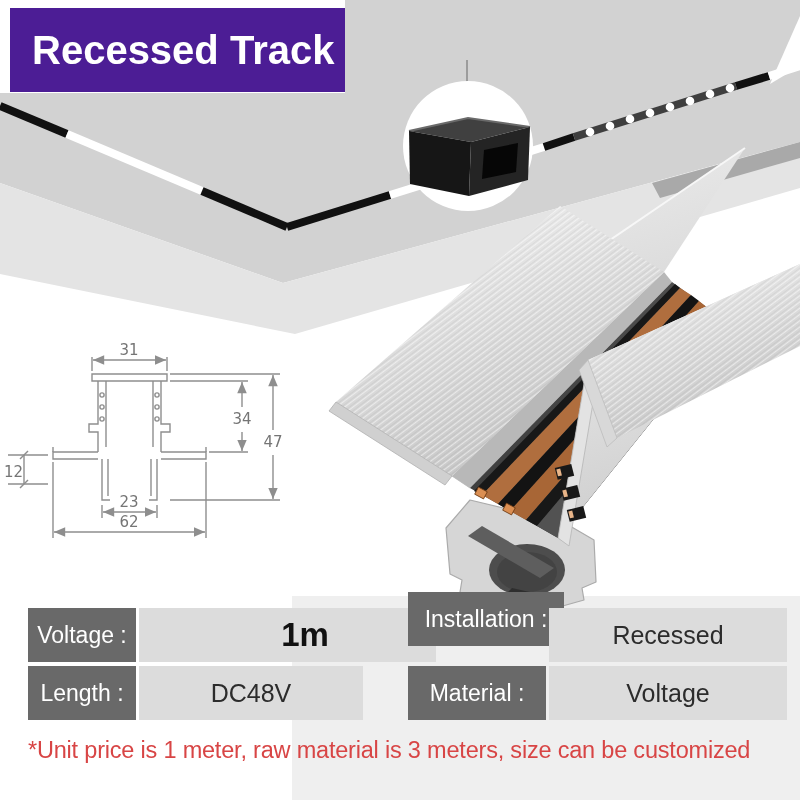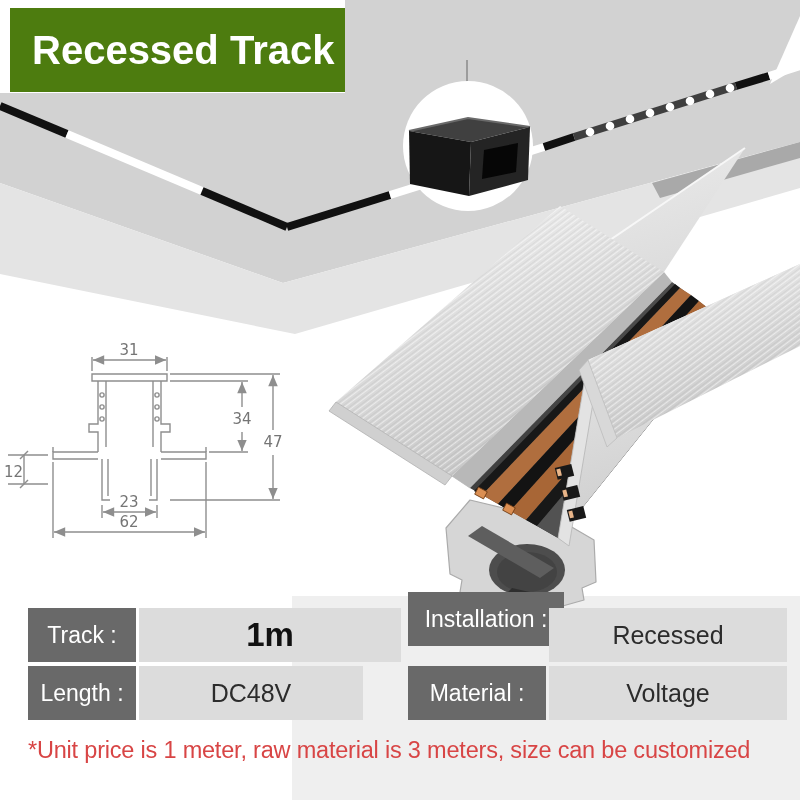--- a/index.html
+++ b/index.html
@@ -1,26 +1,26 @@
 <!DOCTYPE html>
 <html><head>
 <meta charset="utf-8">
 <style>
   html,body{margin:0;padding:0;background:#fff;}
   .stage{position:relative;width:800px;height:800px;overflow:hidden;background:#ffffff;
          font-family:"Liberation Sans",sans-serif;}
   .scene{position:absolute;left:0;top:0;}
-  .banner{position:absolute;left:10px;top:8px;width:335px;height:84px;background:#4d7c0f;
+  .banner{position:absolute;left:10px;top:8px;width:335px;height:84px;background:#4c1d95;
           display:flex;align-items:center;}
   .banner span{color:#ffffff;font-weight:bold;font-size:40px;padding-left:22px;letter-spacing:0px;}
   .callout-label{position:absolute;left:404px;top:36px;font-size:28px;color:#3c3c3c;letter-spacing:-0.5px;}
   .cell{position:absolute;display:flex;align-items:center;justify-content:center;}
   .cell.dark{background:#696969;color:#ffffff;font-size:23px;}
   .cell.lite{background:#dcdcdc;color:#2c2c2c;font-size:25px;}
-  .cell.big{font-size:33px;font-weight:bold;color:#111111;}
+  .cell.big{font-size:33px;font-weight:bold;color:#111111;padding-left:35px;}
   .footnote{position:absolute;left:28px;top:737px;width:765px;font-size:23.5px;color:#D84545;letter-spacing:-0.2px;}
 </style>
 </head>
 <body>
 
 <div class="stage">
 
 <svg class="scene" width="800" height="800" viewBox="0 0 800 800">
   <defs>
     <linearGradient id="finGrad" x1="0" y1="0" x2="0.45" y2="1">
@@ -185,21 +185,21 @@
     </g>
   </g>
 </svg>
 
 <div class="banner">
   <span>Recessed Track</span>
 </div>
 
 
 <div>
-  <div class="cell dark" style="left:28px;top:608px;width:108px;height:54px;">Track :</div>
+  <div class="cell dark" style="left:28px;top:608px;width:108px;height:54px;">Voltage :</div>
   <div class="cell lite big" style="left:139px;top:608px;width:262px;height:54px;">1m</div>
   <div class="cell dark" style="left:408px;top:592px;width:156px;height:54px;">Installation :</div>
   <div class="cell lite" style="left:549px;top:608px;width:238px;height:54px;">Recessed</div>
   <div class="cell dark" style="left:28px;top:666px;width:108px;height:54px;">Length :</div>
   <div class="cell lite" style="left:139px;top:666px;width:224px;height:54px;">DC48V</div>
   <div class="cell dark" style="left:408px;top:666px;width:138px;height:54px;">Material :</div>
   <div class="cell lite" style="left:549px;top:666px;width:238px;height:54px;">Voltage</div>
 </div>
 
 <div class="footnote">*Unit price is 1 meter, raw material is 3 meters, size can be customized</div>

